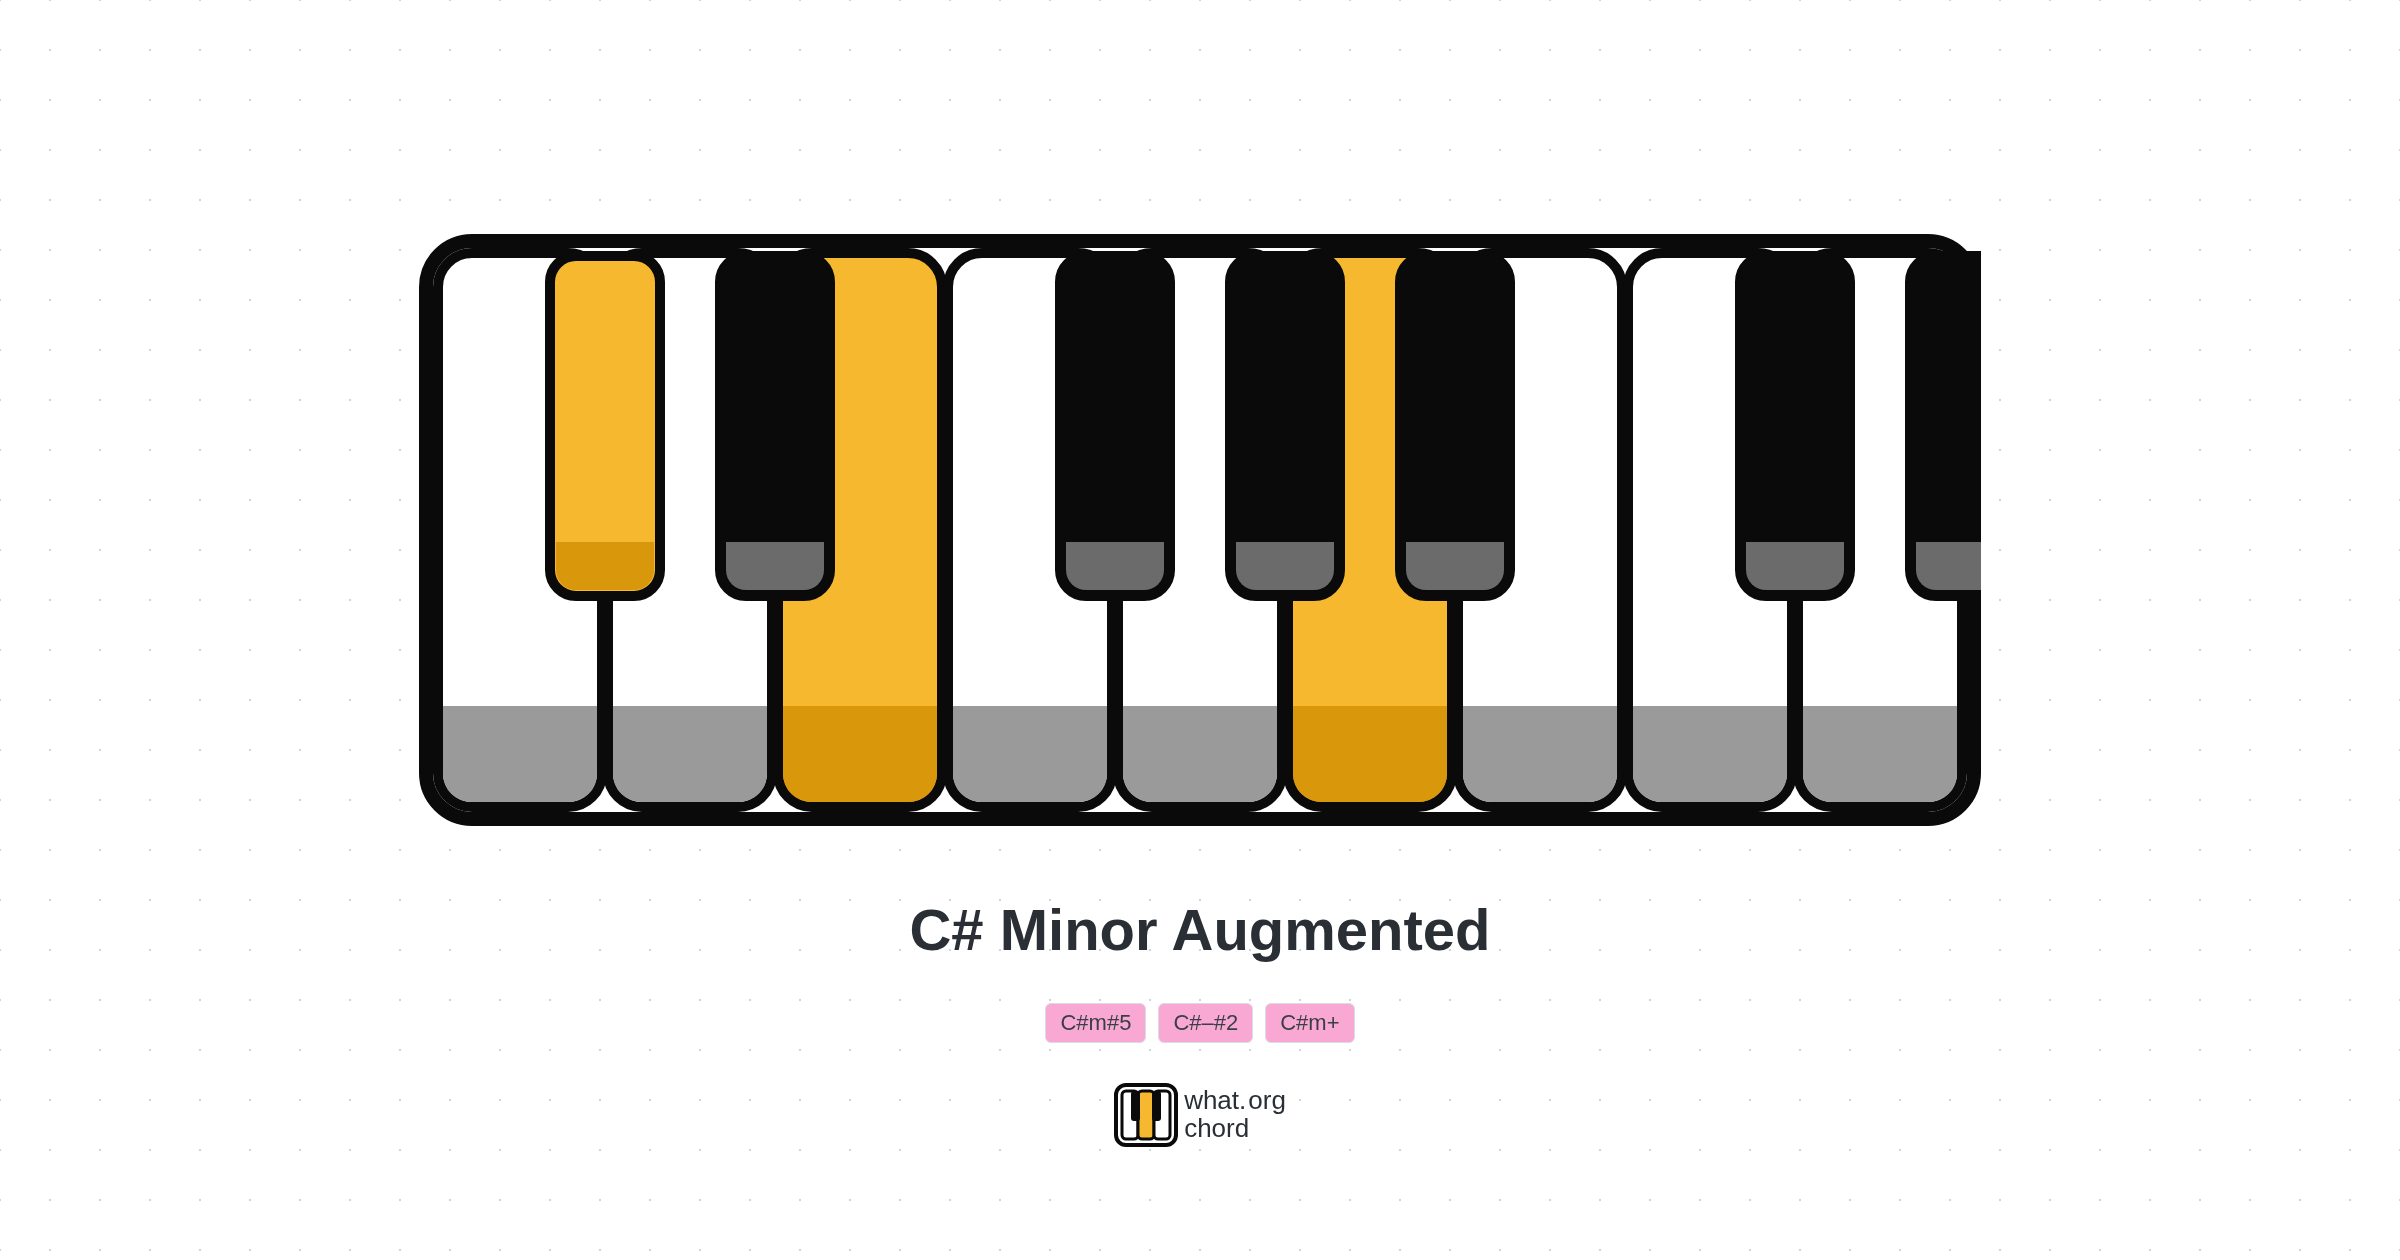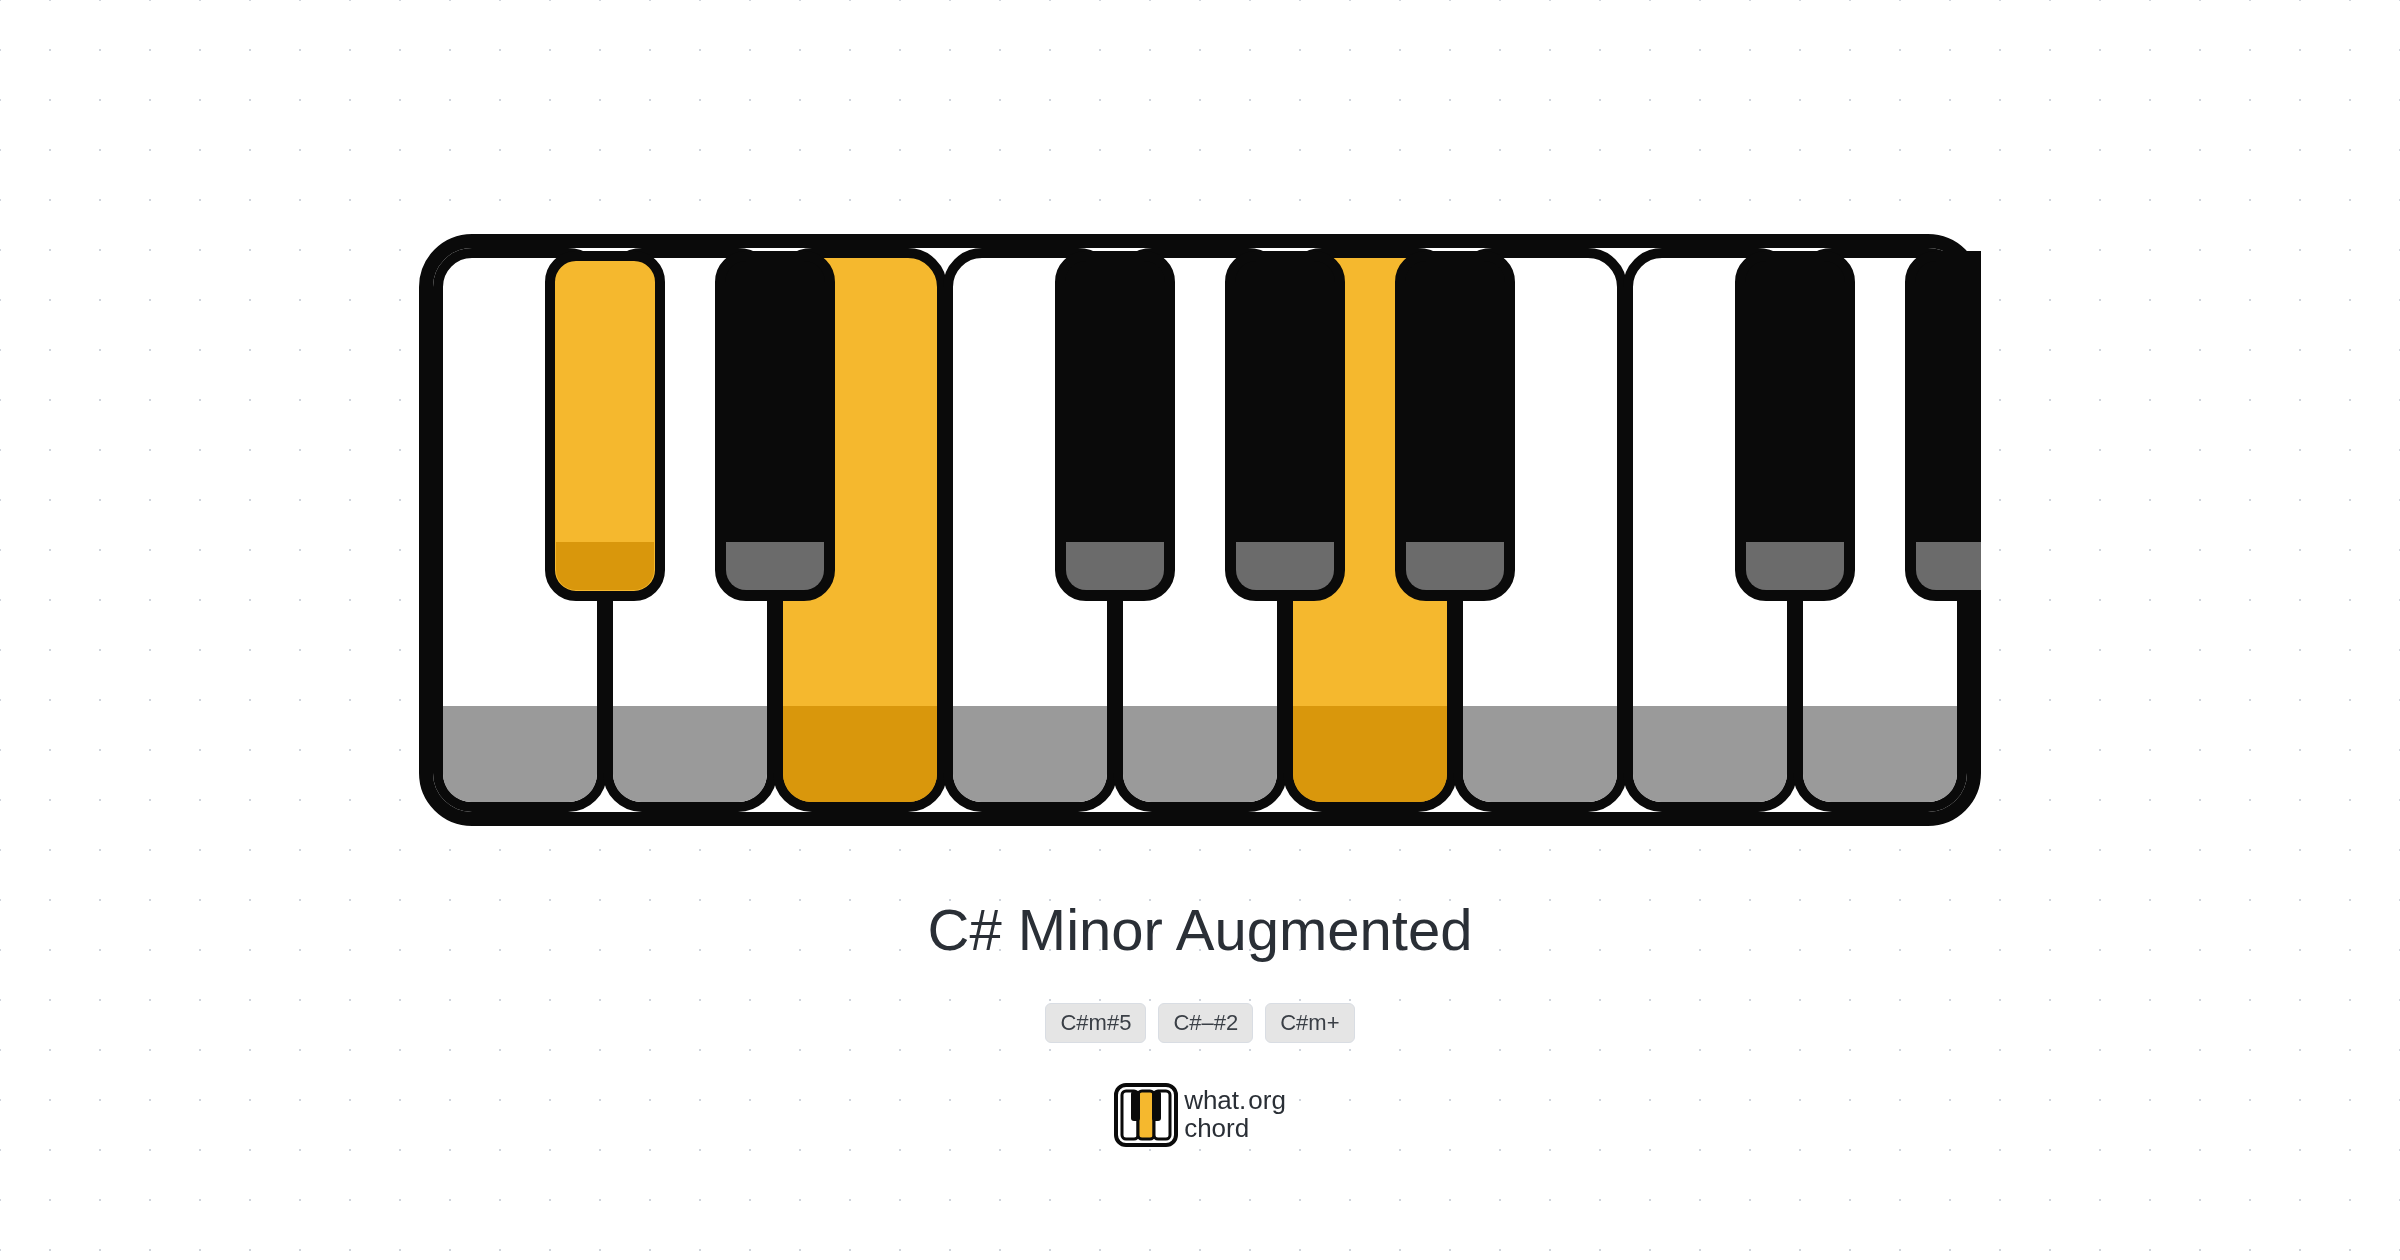--- a/index.html
+++ b/index.html
@@ -17,37 +17,37 @@
     justify-content: center;
   }
   .keyboard-wrap {
     position: relative;
     margin-top: 120px;
   }
   .keyboard-svg { display: block; }
   .chord-title {
     margin-top: 70px;
     font-size: 58px;
-    font-weight: 400;
+    font-weight: 700;
     color: #2a2f36;
     text-align: center;
   }
   .aliases {
     margin-top: 40px;
     display: flex;
     gap: 12px;
     justify-content: center;
   }
   .alias-chip {
     border: 1.5px solid #d9dde3;
     border-radius: 6px;
     padding: 6px 14px;
     font-size: 22px;
     color: #3a3f46;
-    background: #e5e5e5;
+    background: #f9a8d4;
   }
   .brand {
     margin-top: 40px;
     display: flex;
     align-items: center;
     gap: 6px;
     justify-content: center;
   }
   .brand-text {
     font-size: 26px;

